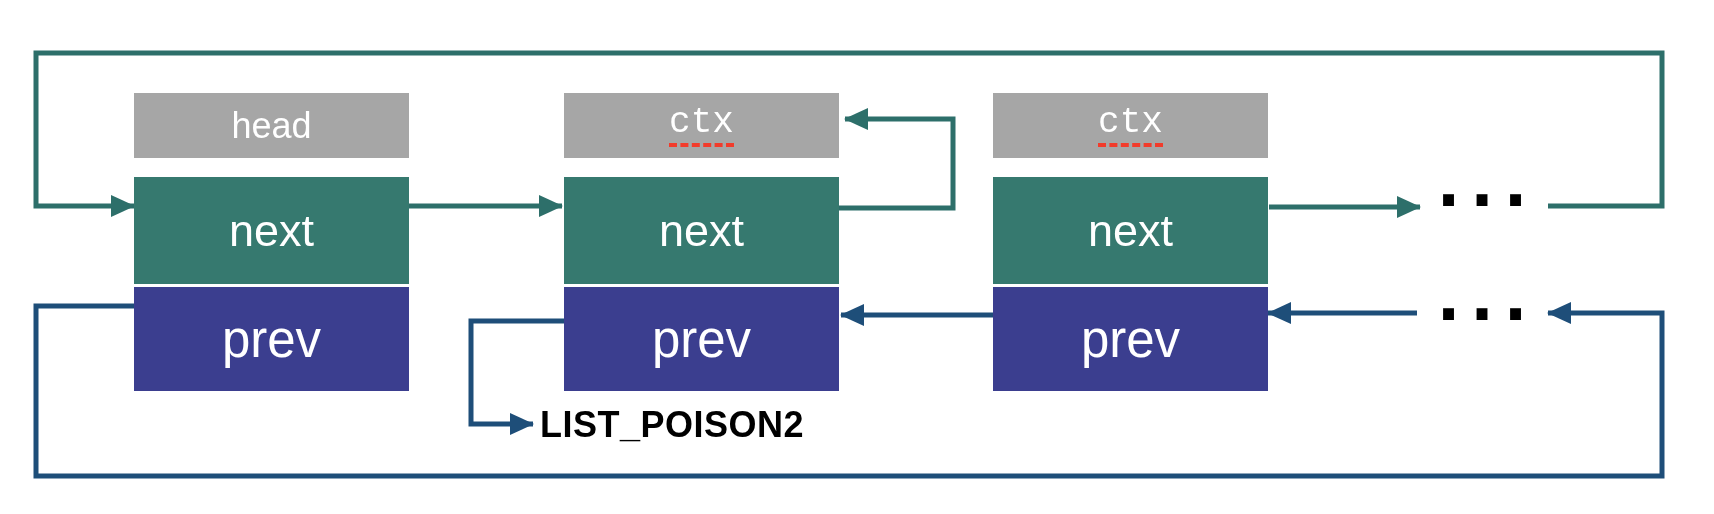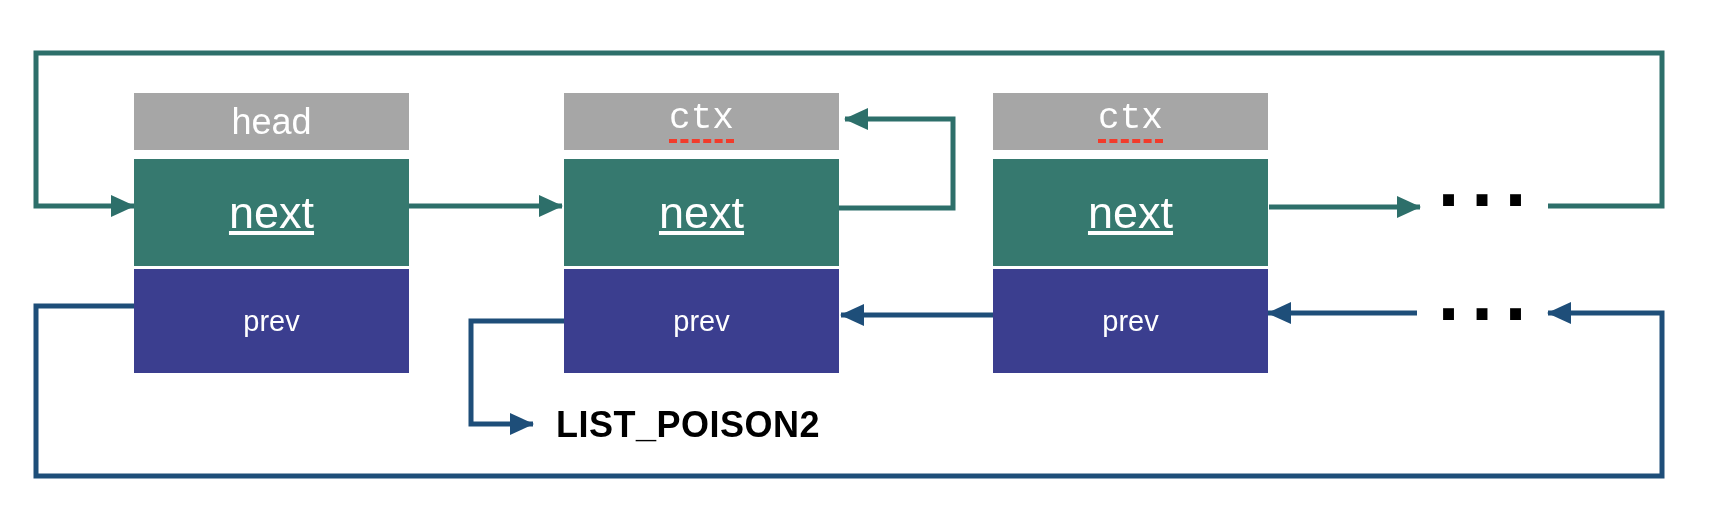--- a/index.html
+++ b/index.html
@@ -19,23 +19,23 @@
   .head-n { fill: var(--navy-line); }
 
   .node { position: absolute; top: 93px; width: 275px; }
   .row {
     width: 100%;
     display: flex;
     align-items: center;
     justify-content: center;
     color: var(--label-light);
   }
-  .row.hdr  { height: 57px;  background: var(--gray-fill);  font-size: 36px; margin-bottom: 9px; }
-  .row.next { height: 107px; background: var(--teal-fill);  font-size: 45px; margin-bottom: 3px; text-decoration: underline; }
-  .row.prev { height: 104px; background: var(--indigo-fill); font-size: 29px; }
+  .row.hdr  { height: 65px;  background: var(--gray-fill);  font-size: 36px; margin-bottom: 19px; }
+  .row.next { height: 107px; background: var(--teal-fill);  font-size: 45px; margin-bottom: 3px; }
+  .row.prev { height: 104px; background: var(--indigo-fill); font-size: 51px; }
   .misspell {
     display: inline-block;
     border-bottom: 4px dashed var(--red-underline);
     padding-bottom: 2px;
     line-height: 1.05;
     font-family: Liberation Mono, monospace;
   }
   .ellipsis {
     position: absolute;
     width: 110px;
@@ -43,21 +43,21 @@
     font-family: "DejaVu Sans", "Liberation Sans", sans-serif;
     font-weight: bold;
     font-size: 62px;
     line-height: 62px;
     letter-spacing: 10px;
     color: var(--label-dark);
     white-space: nowrap;
   }
   .poison {
     position: absolute;
-    left: 556px;
+    left: 540px;
     top: 404px;
     font-size: 36px;
     font-weight: bold;
     color: var(--label-dark);
     letter-spacing: 0.5px;
     white-space: nowrap;
   }
 </style>
 </head>
 <body>

